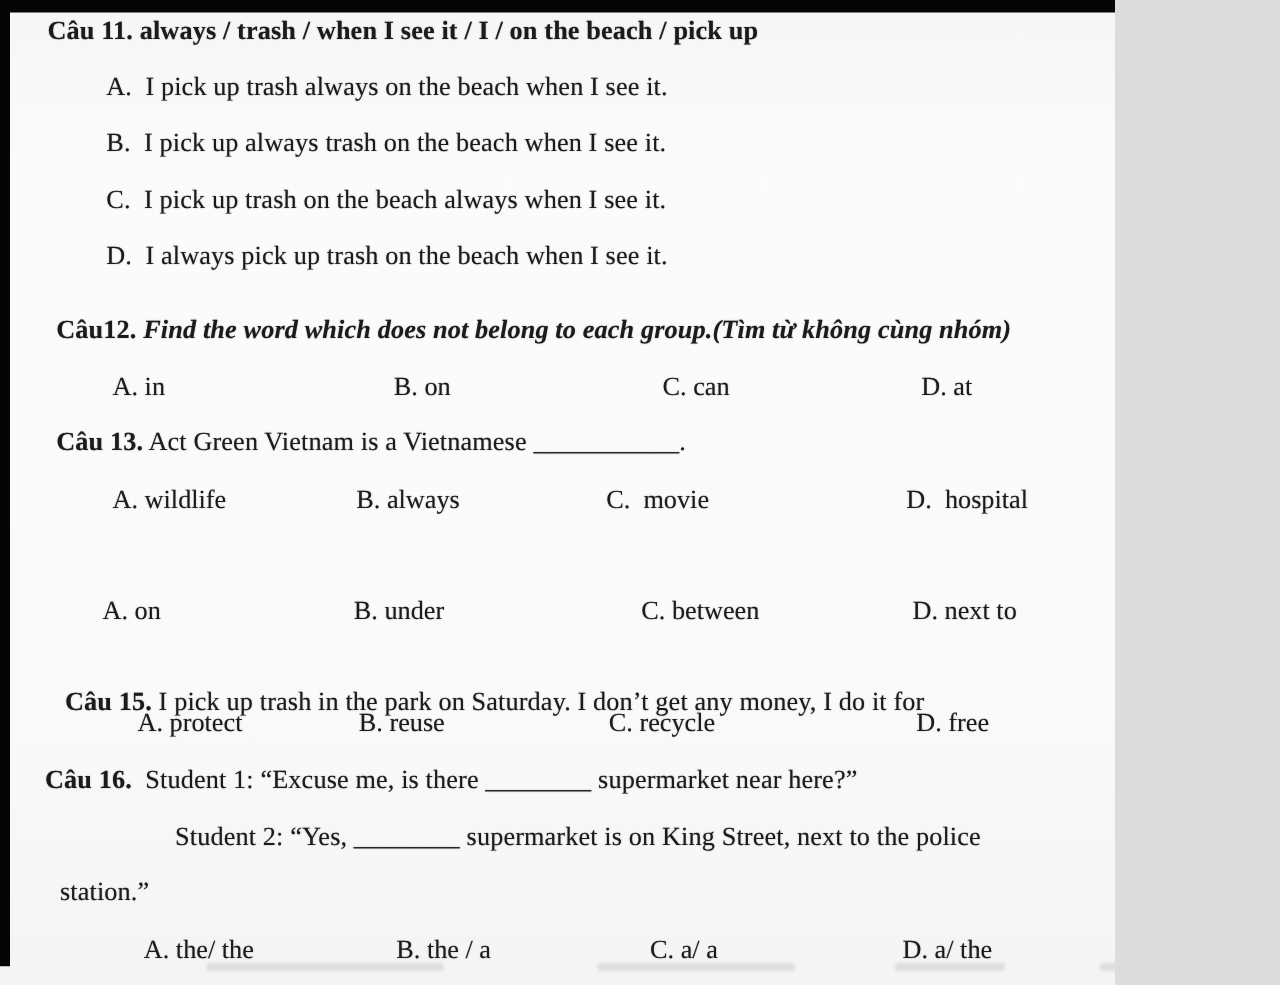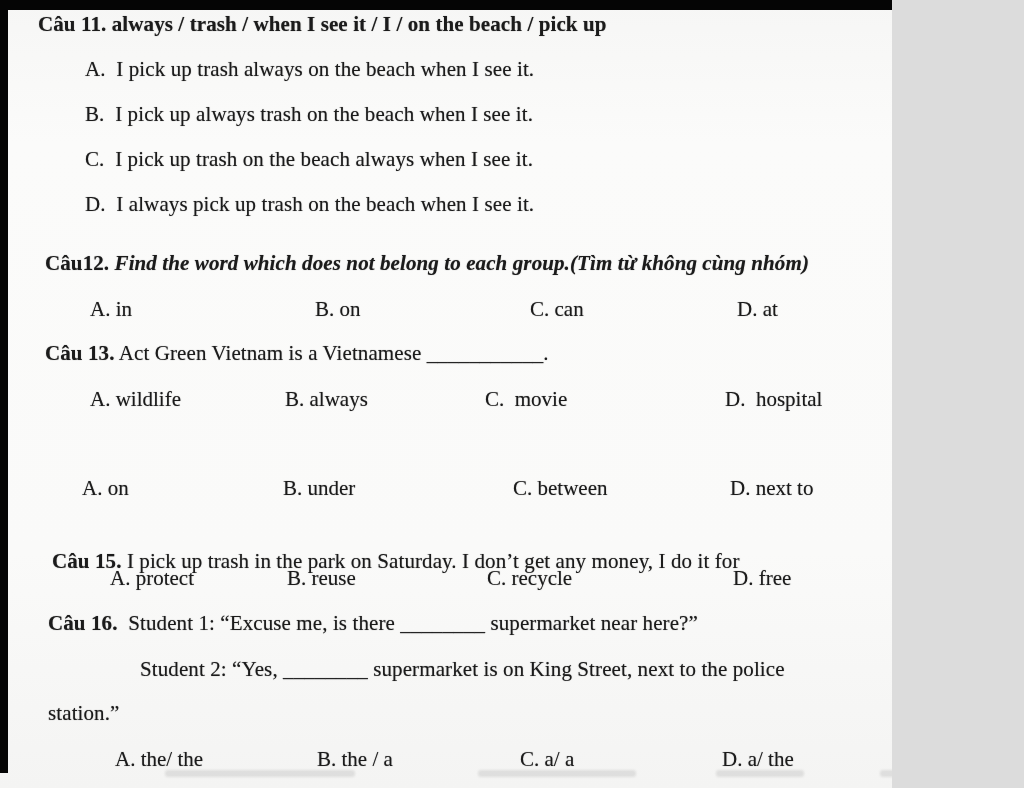--- a/index.html
+++ b/index.html
@@ -86,21 +86,21 @@
   </div>
 
   <div class="line" style="left:52px; top:521px;margin-top:28px;"><span class="bold">Câu 15.</span><span> I pick up trash in the park on Saturday. I don’t get any money, I do it for</span></div>
   <div class="optrow" style="top:566px;">
     <span class="opt" style="left:110px;">A. protect</span>
     <span class="opt" style="left:287px;">B. reuse</span>
     <span class="opt" style="left:487px;">C. recycle</span>
     <span class="opt" style="left:733px;">D. free</span>
   </div>
 
-  <div class="line" style="left:48px; top:611px;"><span class="bold">Câu 16.</span><span>  Student 1: “Excuse me, is there ________ supermarket near here?”</span></div>
+  <div class="line" style="left:36px; top:611px;"><span class="bold">Câu 16.</span><span>  Student 1: “Excuse me, is there ________ supermarket near here?”</span></div>
   <div class="line" style="left:140px; top:657px;">Student 2: “Yes, ________ supermarket is on King Street, next to the police</div>
   <div class="line" style="left:48px; top:701px;">station.”</div>
   <div class="optrow" style="top:747px;">
     <span class="opt" style="left:115px;">A. the/ the</span>
     <span class="opt" style="left:317px;">B. the / a</span>
     <span class="opt" style="left:520px;">C. a/ a</span>
     <span class="opt" style="left:722px;">D. a/ the</span>
   </div>
 
   <div class="ghost" style="left:165px; width:190px;"></div>

